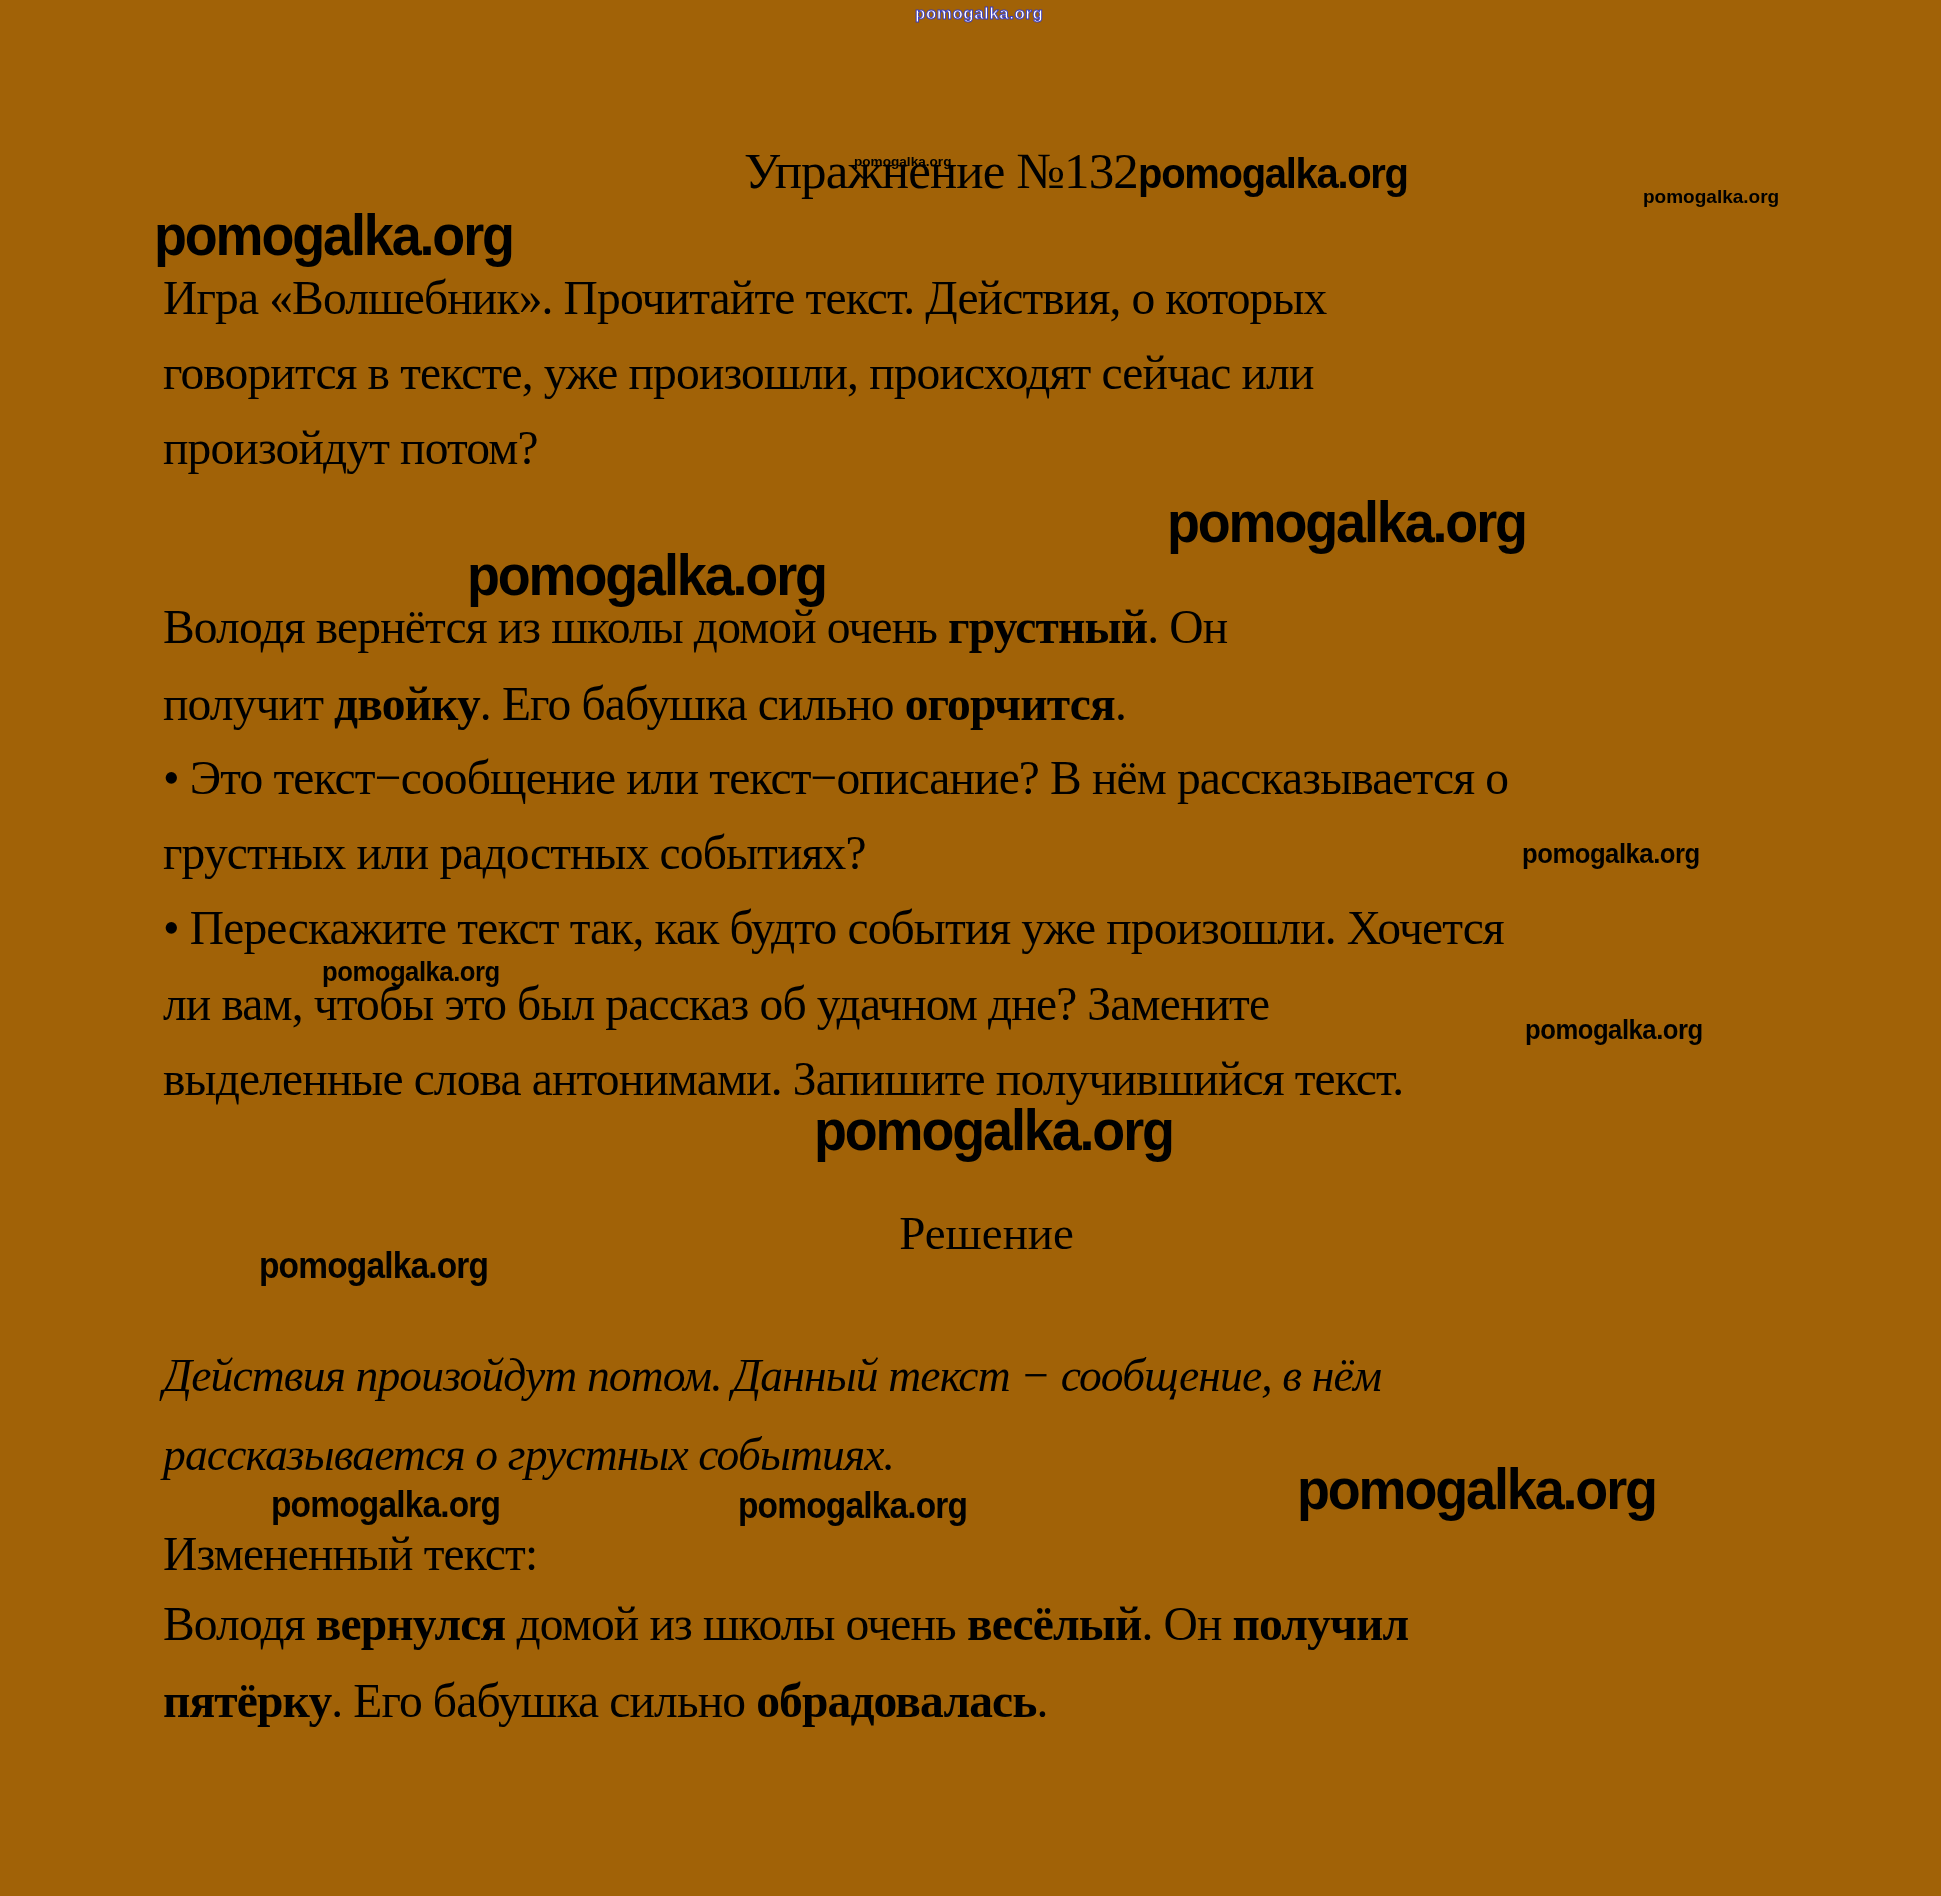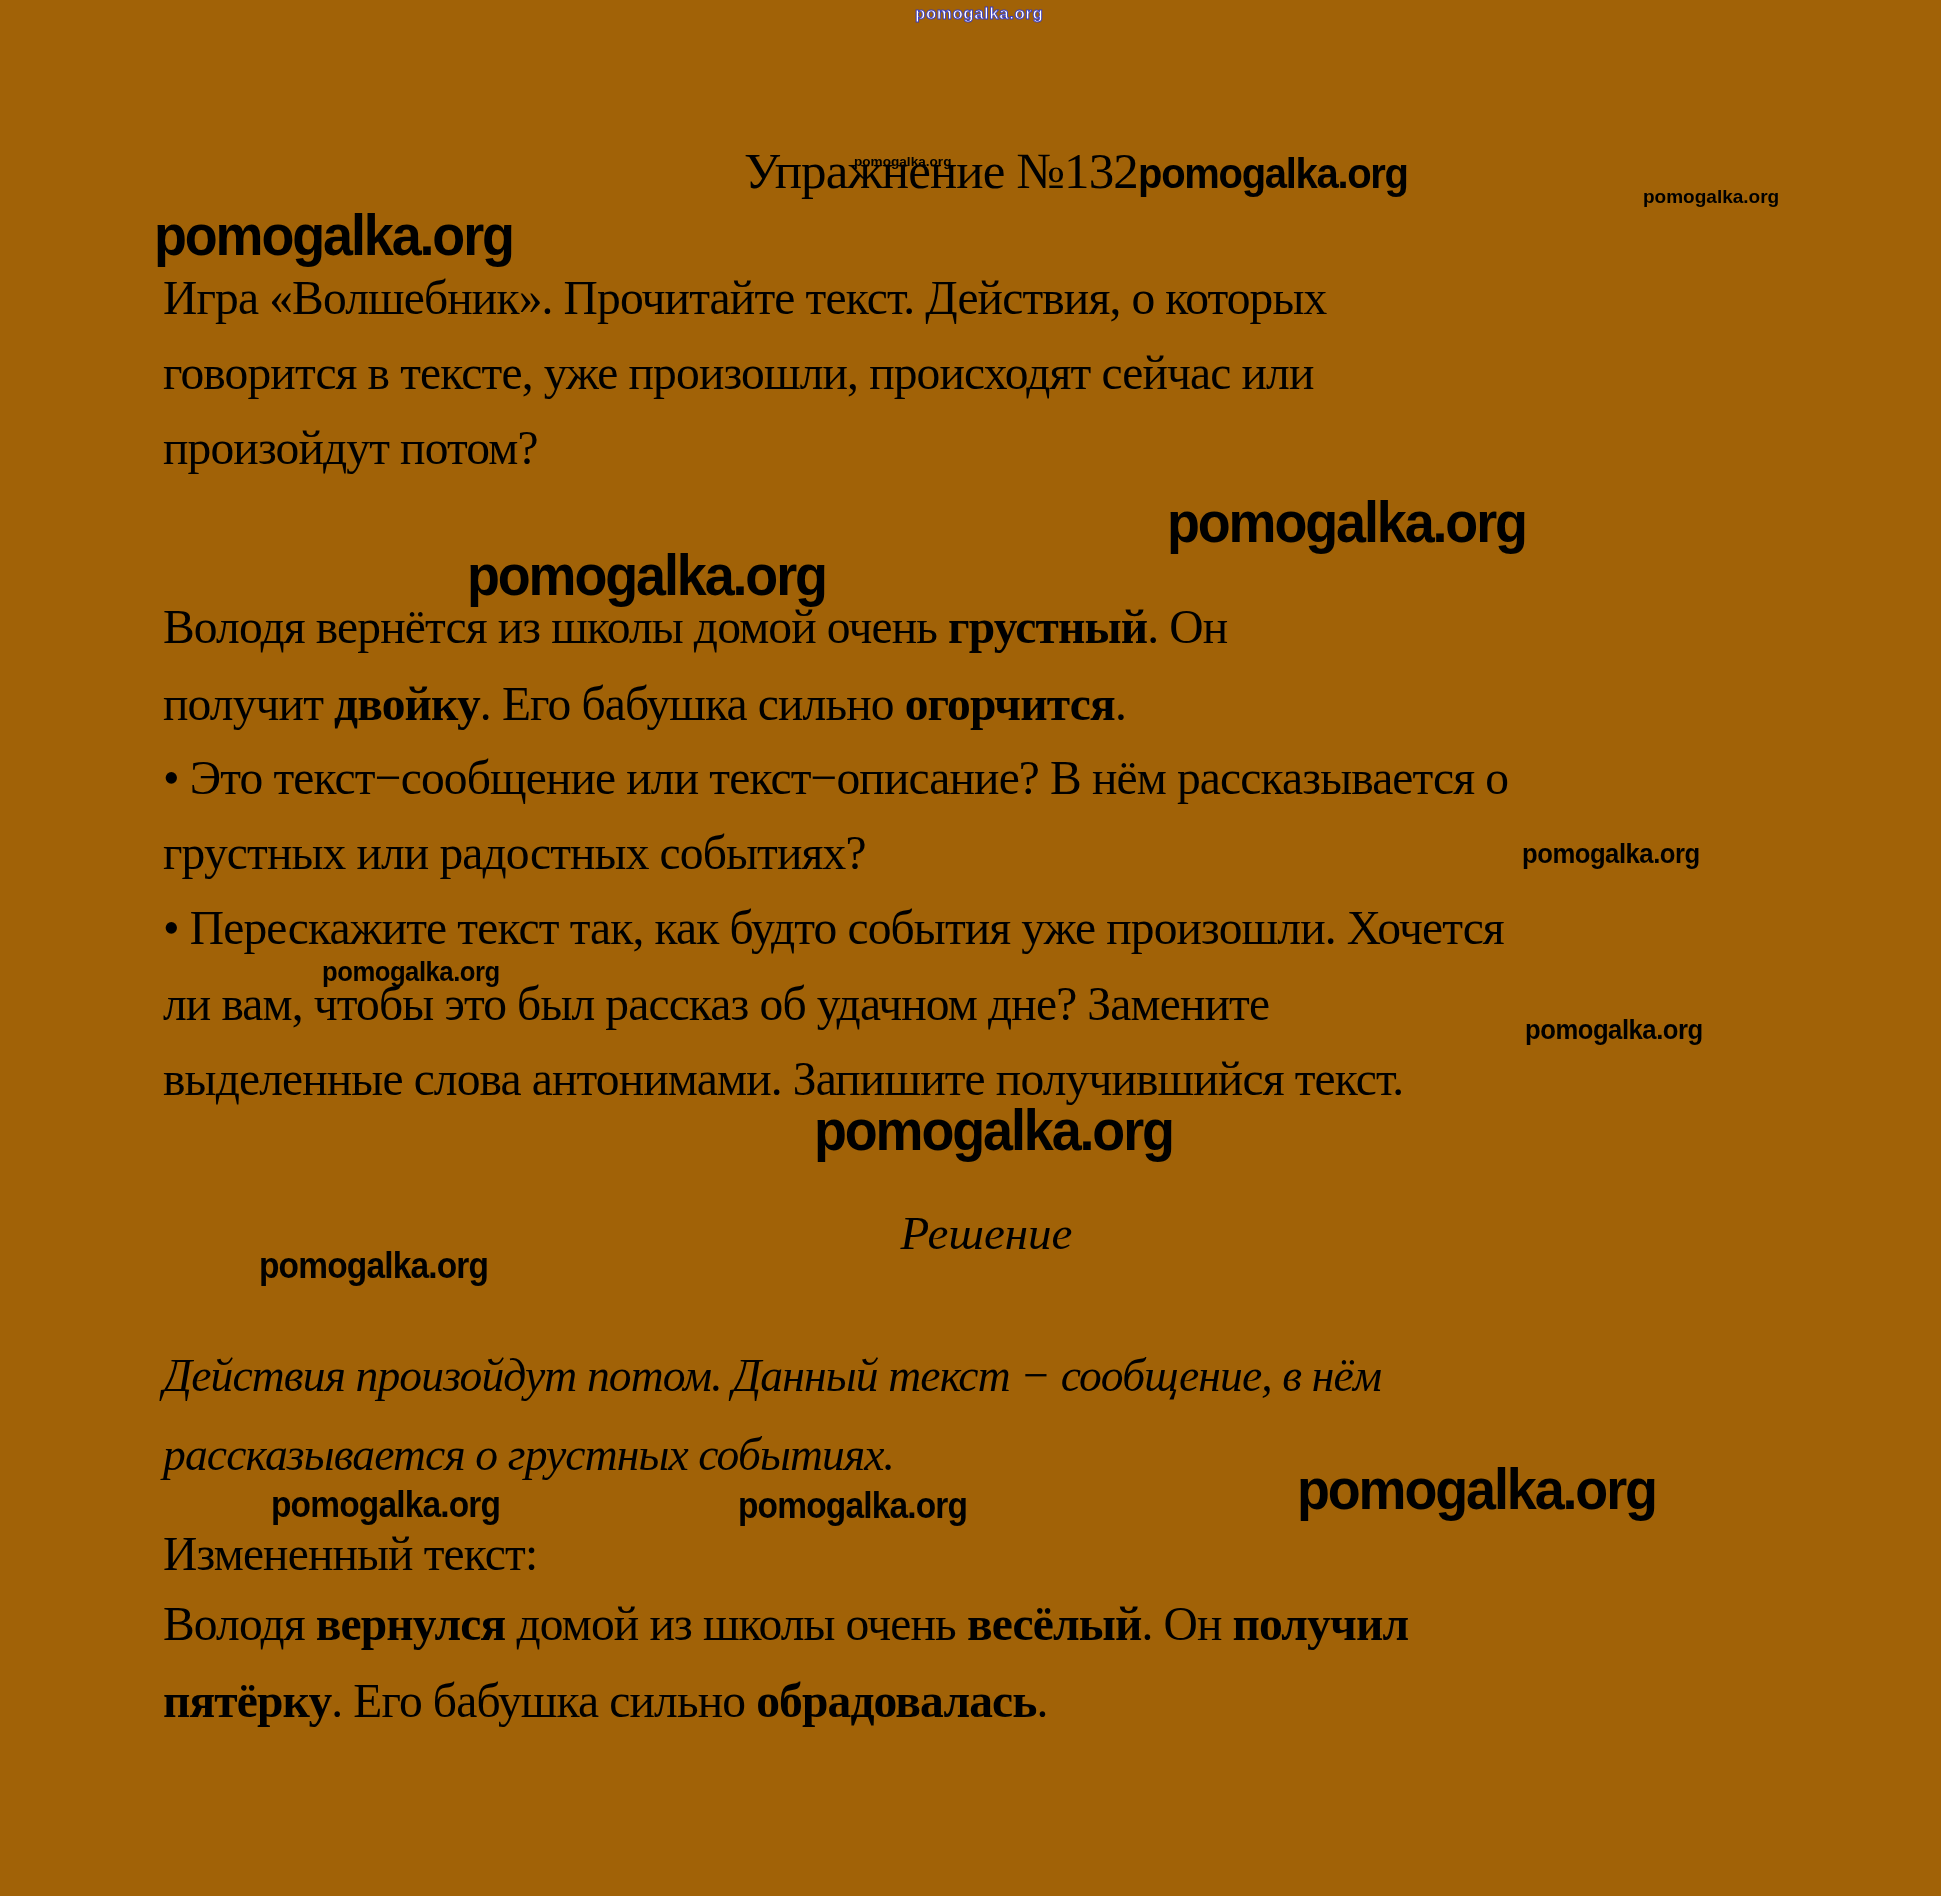--- a/index.html
+++ b/index.html
@@ -34,21 +34,20 @@
   }
   .doc-title{
     font-size:51px;
     letter-spacing:-0.9px;
   }
   .heading-center{
     position:absolute;
     left:50%;
     transform:translateX(-50%);
     font-size:47px;
-    font-style:italic;
   }
   
   .wm{
     position:absolute;
     font-family:"Liberation Sans", sans-serif;
     white-space:nowrap;
     color:#000;
   }
   .wm-big{
     font-size:58px;

